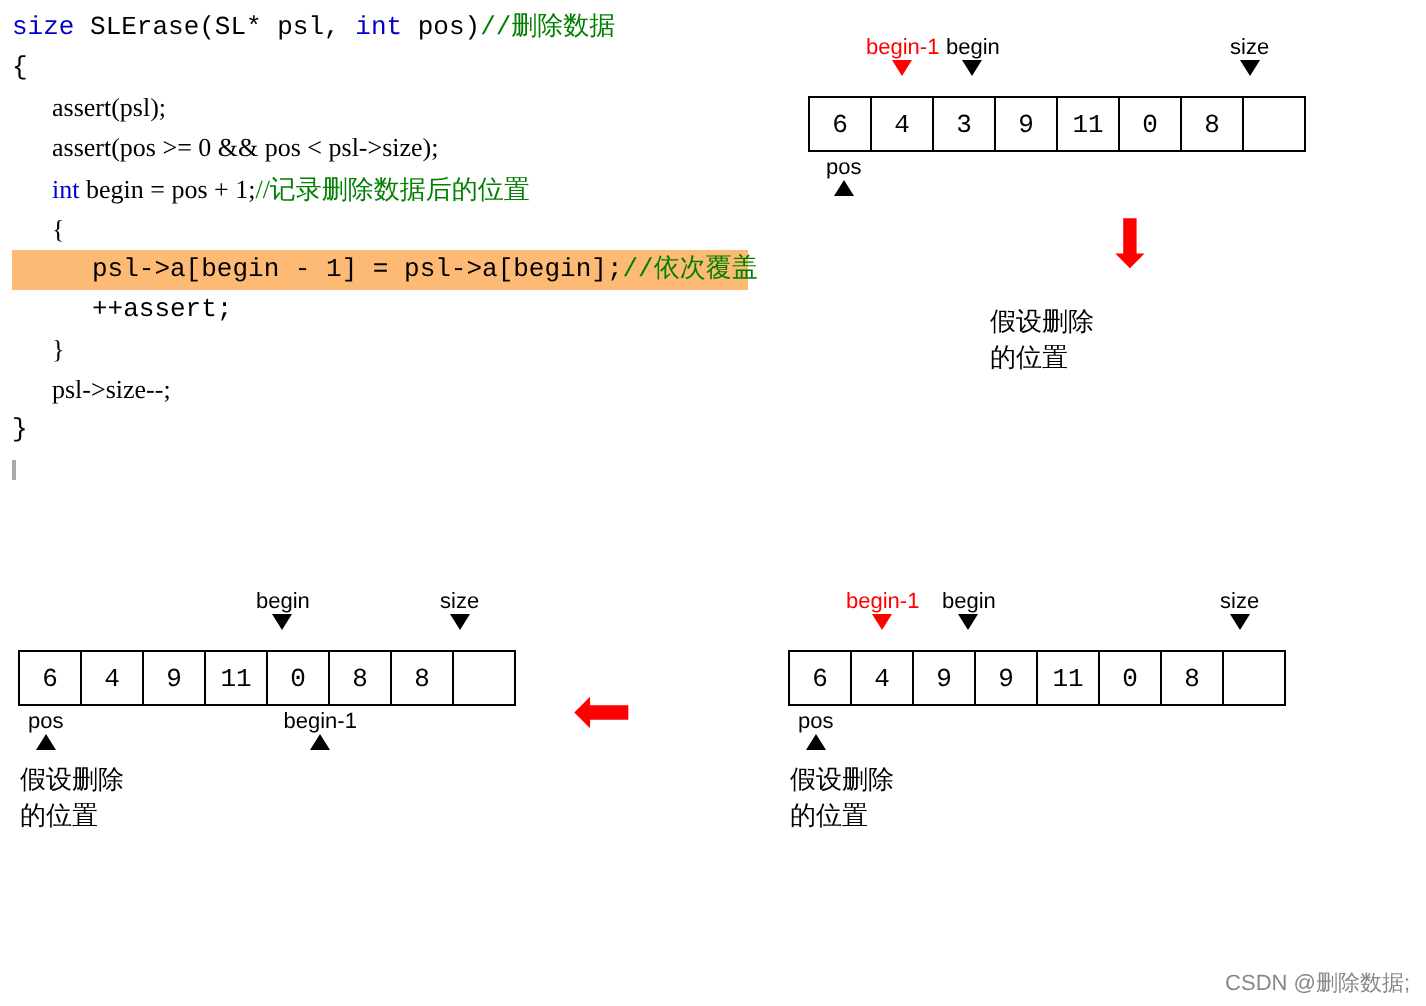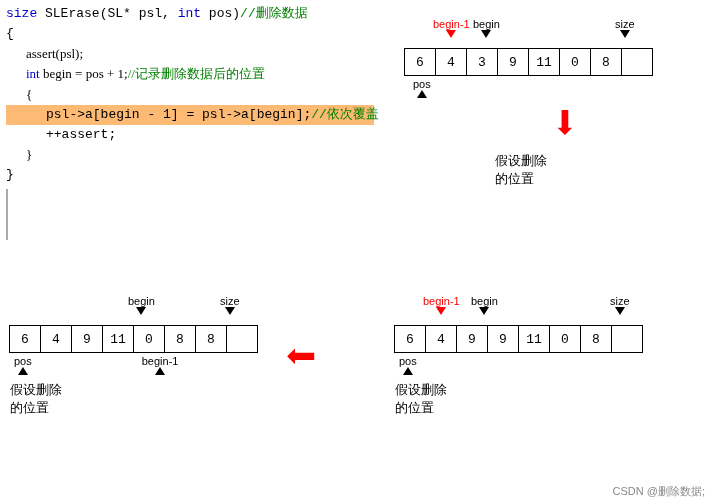--- a/index.html
+++ b/index.html
@@ -68,25 +68,27 @@
   </style>
 </head>
 <body>
 
 <div style="position:absolute;left:6px;top:0;width:2px;height:240px;background:#aaa;"></div>
 
 <div class="code-section">
   <div class="code-line"><span class="code-keyword">size</span> SLErase(SL* psl, <span class="code-keyword">int</span> pos)<span class="code-comment">//删除数据</span></div>
   <div class="code-line">{</div>
   <div class="code-line code-indent1">assert(psl);</div>
+  <div class="code-line code-indent1">assert(pos &gt;= 0 &amp;&amp; pos &lt; psl-&gt;size);</div>
   <div class="code-line code-indent1"><span class="code-keyword">int</span> begin = pos + 1;<span class="code-comment">//记录删除数据后的位置</span></div>
   <div class="code-line code-indent1">{</div>
   <div class="code-line code-indent2 code-highlight">psl-&gt;a[begin - 1] = psl-&gt;a[begin];<span class="code-comment">//依次覆盖</span></div>
   <div class="code-line code-indent2">++assert;</div>
   <div class="code-line code-indent1">}</div>
+  <div class="code-line code-indent1">psl-&gt;size--;</div>
   <div class="code-line">}</div>
 </div>
 
 <div style="position:absolute; top:18px; left:405px;">
 
   <div style="position:relative; height:30px; width:260px;">
 
     <div style="position:absolute; left:28px; top:0; display:flex; flex-direction:column; align-items:center;">
       <span style="font-size:11px; color:#f00; font-family:Arial;">begin-1</span>
       <div style="width:0;height:0;border-left:5px solid transparent;border-right:5px solid transparent;border-top:8px solid #f00;"></div>

